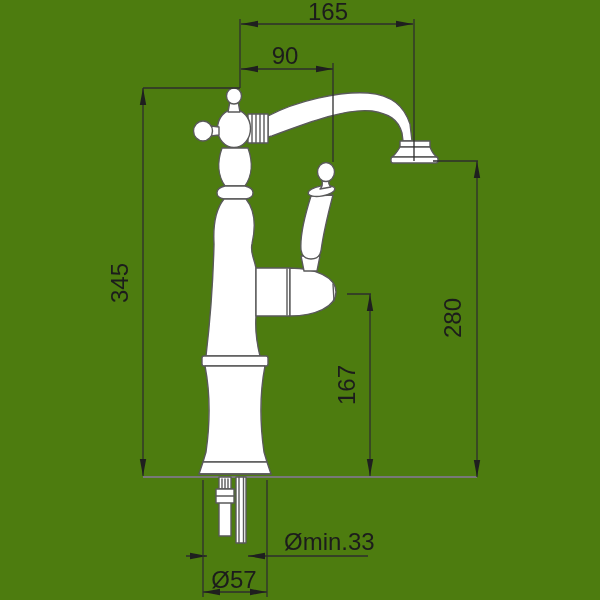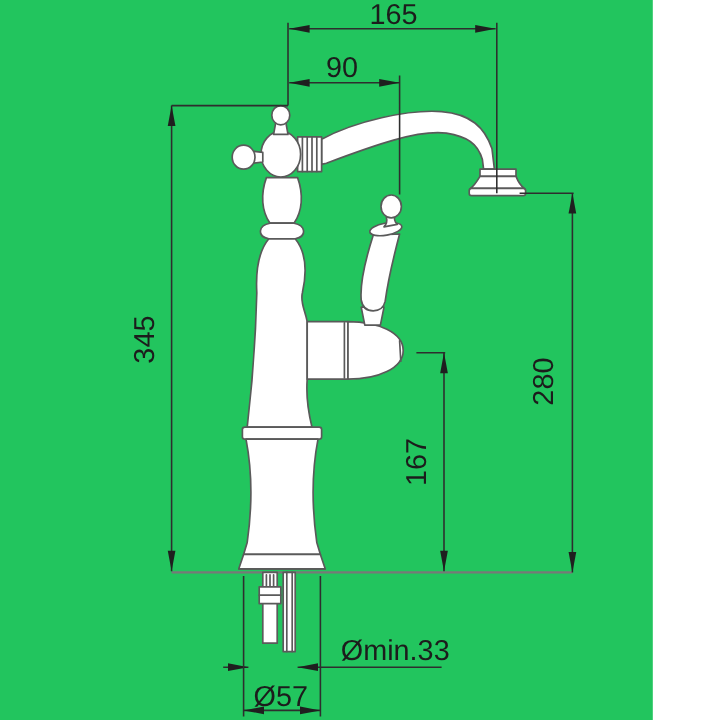--- a/index.html
+++ b/index.html
@@ -1,16 +1,16 @@
 <!DOCTYPE html>
 <html><head>
 <meta charset="utf-8">
 <style>
   html,body{margin:0;padding:0;background:#ffffff;}
-  .stage{width:544px;height:600px;background:#22c55e;position:relative;overflow:hidden;text-align:center;}
+  .stage{width:600px;height:600px;background:#4d7c0f;position:relative;overflow:hidden;text-align:center;}
   svg{display:block;}
   .dim-text{font-family:"Liberation Sans","DejaVu Sans",sans-serif;font-size:24px;fill:#1c1c1c;}
   .outline{stroke:#5a5a5a;stroke-width:1.4;fill:none;stroke-linejoin:round;stroke-linecap:round;}
   .fillwhite{fill:#ffffff;}
   .dimline{stroke:#2e2e2e;stroke-width:1.3;fill:none;}
   .counter{stroke:#787878;stroke-width:2;fill:none;}
   .arrow{fill:#1f1f1f;stroke:none;}
 </style>
 </head>
 <body>

